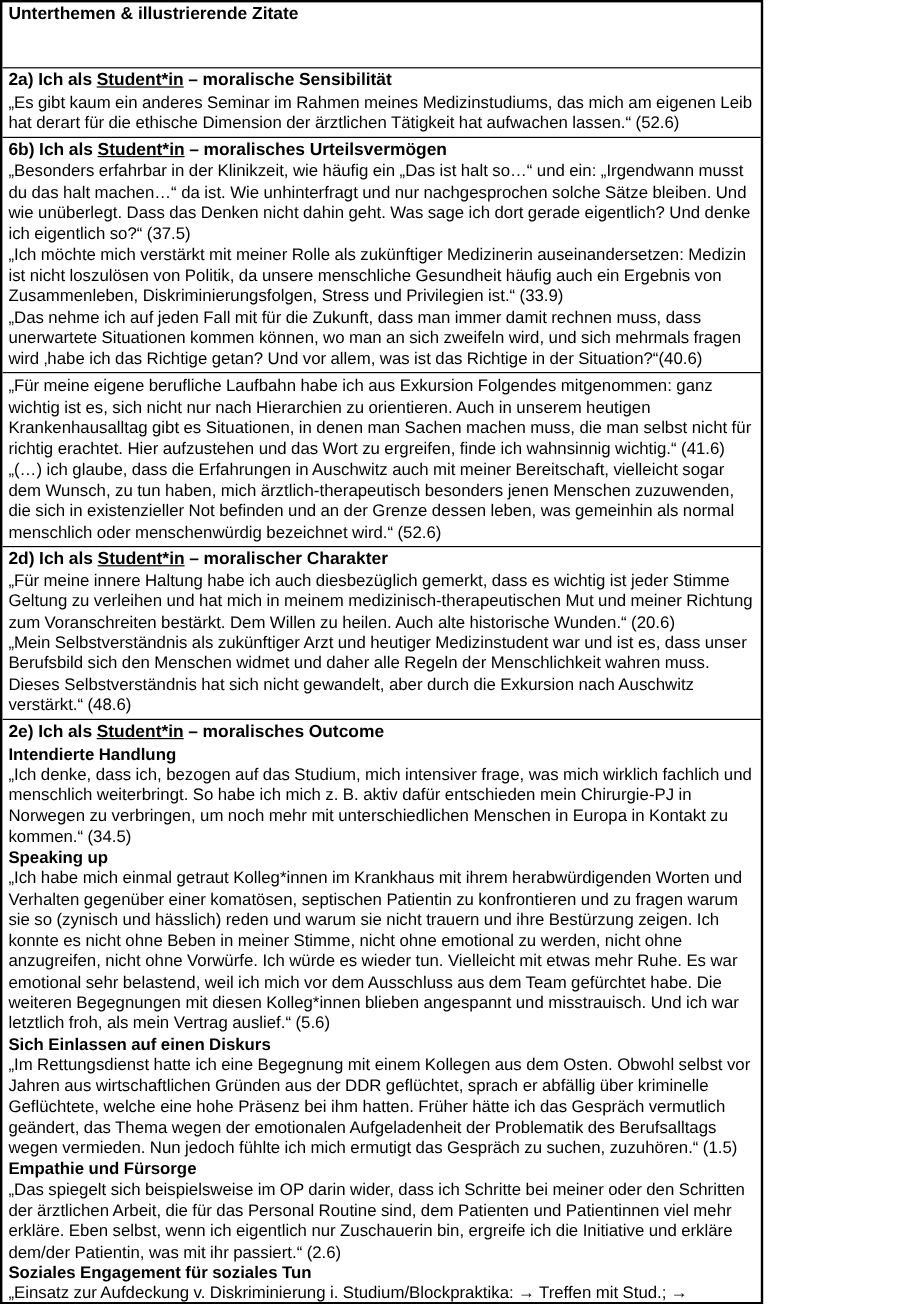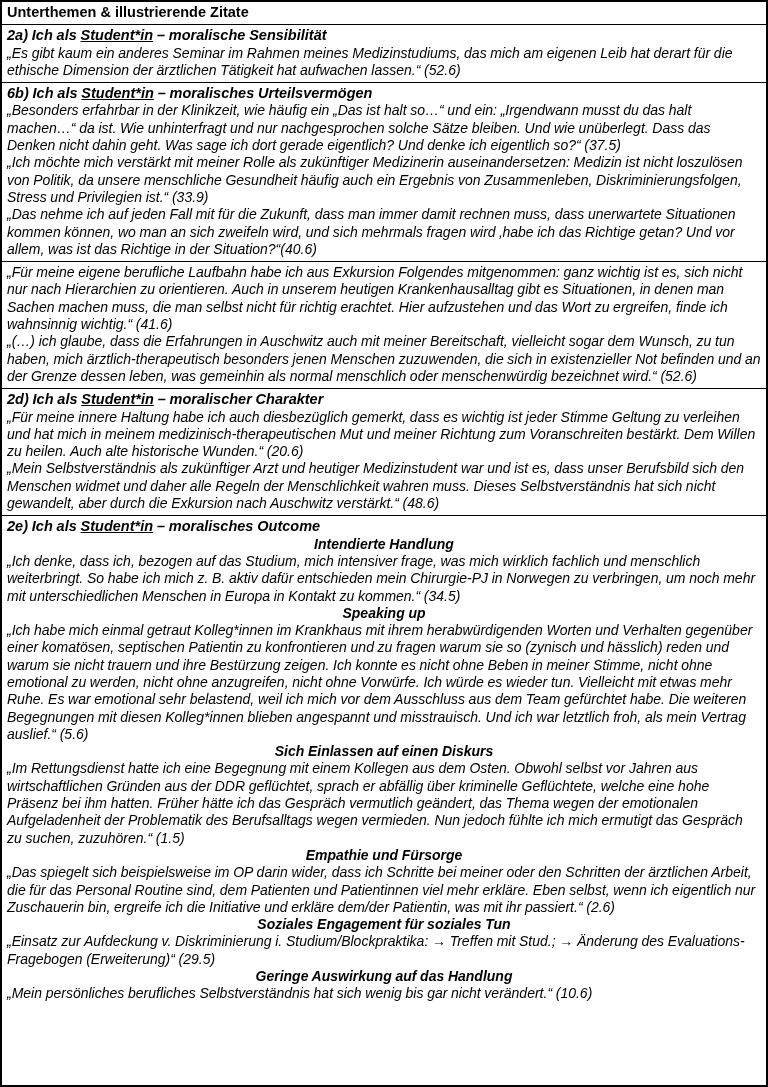--- a/index.html
+++ b/index.html
@@ -7,60 +7,59 @@
     padding: 0;
     background: #ffffff;
   }
   body {
     width: 768px;
     font-family: "Liberation Sans", sans-serif;
     color: #000000;
     -webkit-font-smoothing: antialiased;
   }
   .zitate-table {
-    width: 768px;
+    width: 636px;
     height: 1087px;
     box-sizing: border-box;
     border: 2px solid #000000;
     display: flex;
     flex-direction: column;
     background: #ffffff;
     overflow: hidden;
+    gap: 32px;
   }
   .row {
     padding: 2px 5px 3px 5px;
     font-size: 14px;
     line-height: 17.3px;
   }
   .header-row {
     font-weight: bold;
     font-size: 14.5px;
   }
   #sections {
     display: flex;
     flex-direction: column;
     flex: 1;
   }
   #sections .row {
     border-top: 1.5px solid #000000;
-    font-style: italic;
   }
   #sections .row:last-child {
     flex: 1;
   }
   .section-title {
     font-weight: bold;
     font-size: 14.5px;
   }
   .section-title .underline {
     text-decoration: underline;
   }
   .subheading {
     font-weight: bold;
-    text-align: center;
   }
   .quote, .subheading, .section-title {
     margin: 0;
     word-spacing: -0.2px;
   }
 </style>
 </head>
 <body>
 
 <div class="zitate-table">

